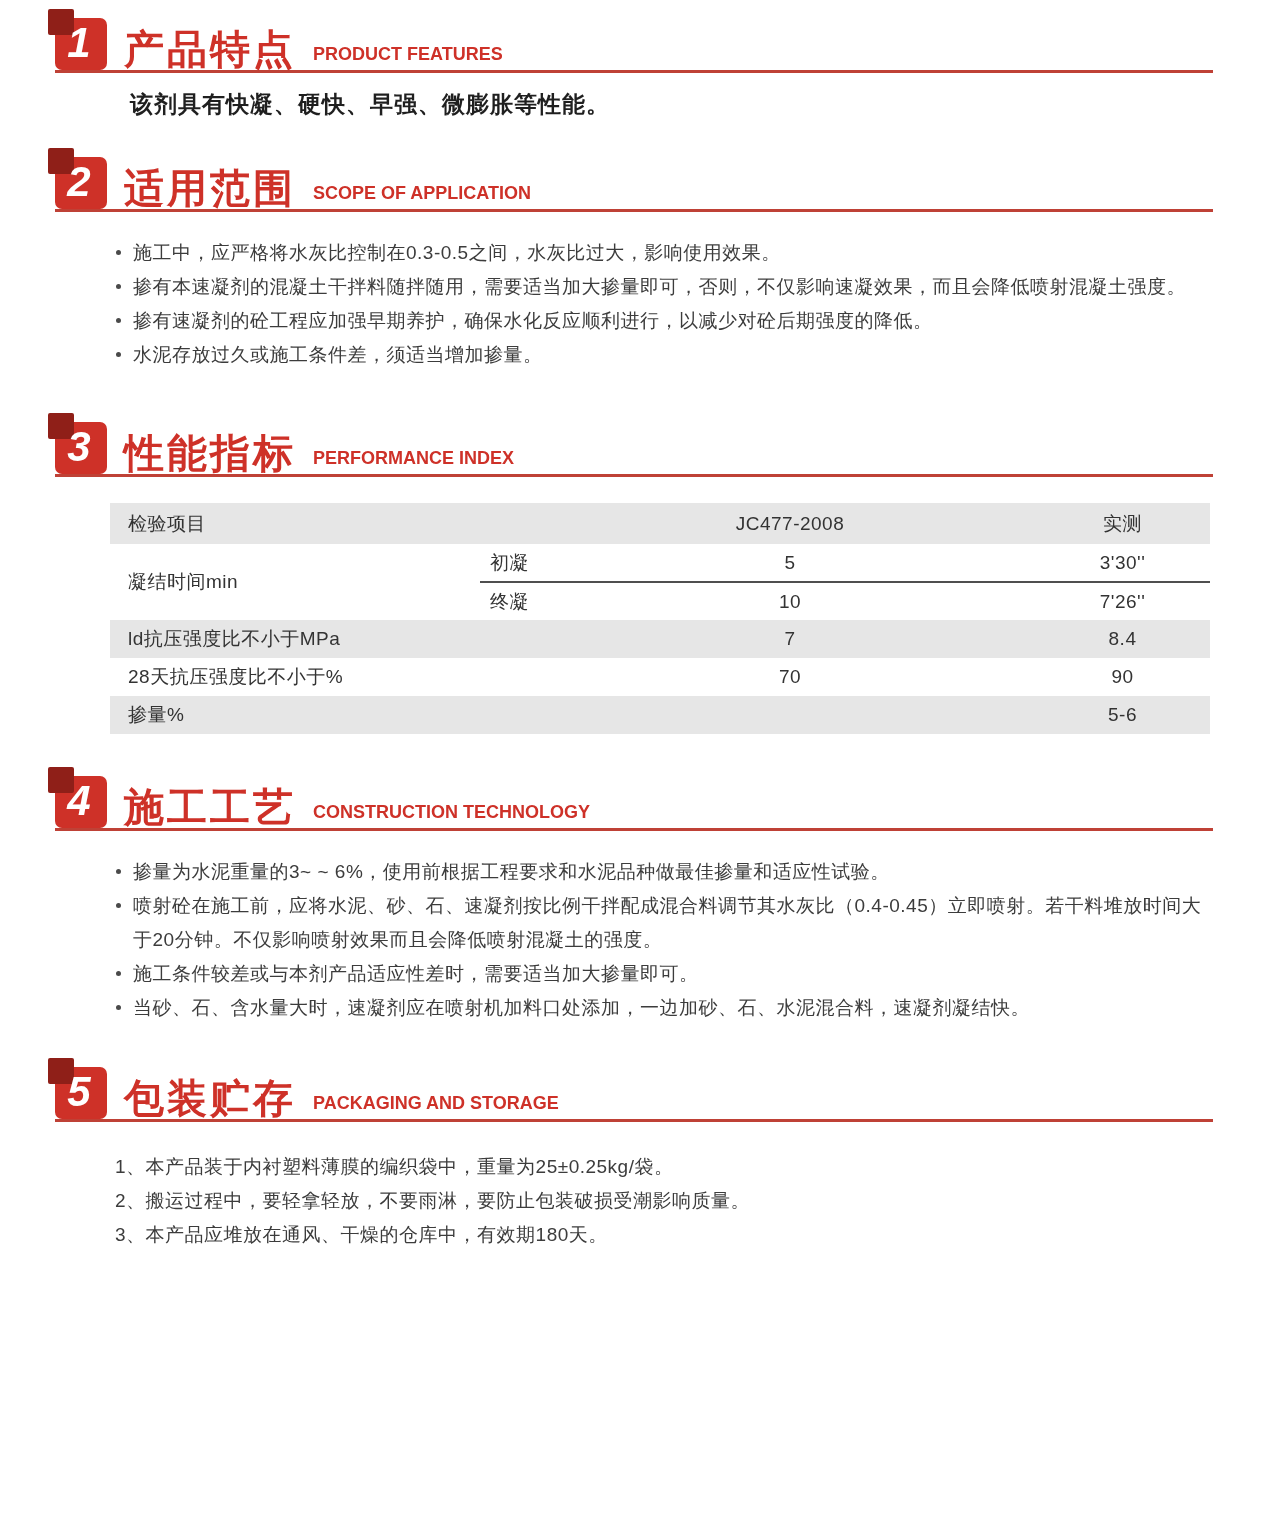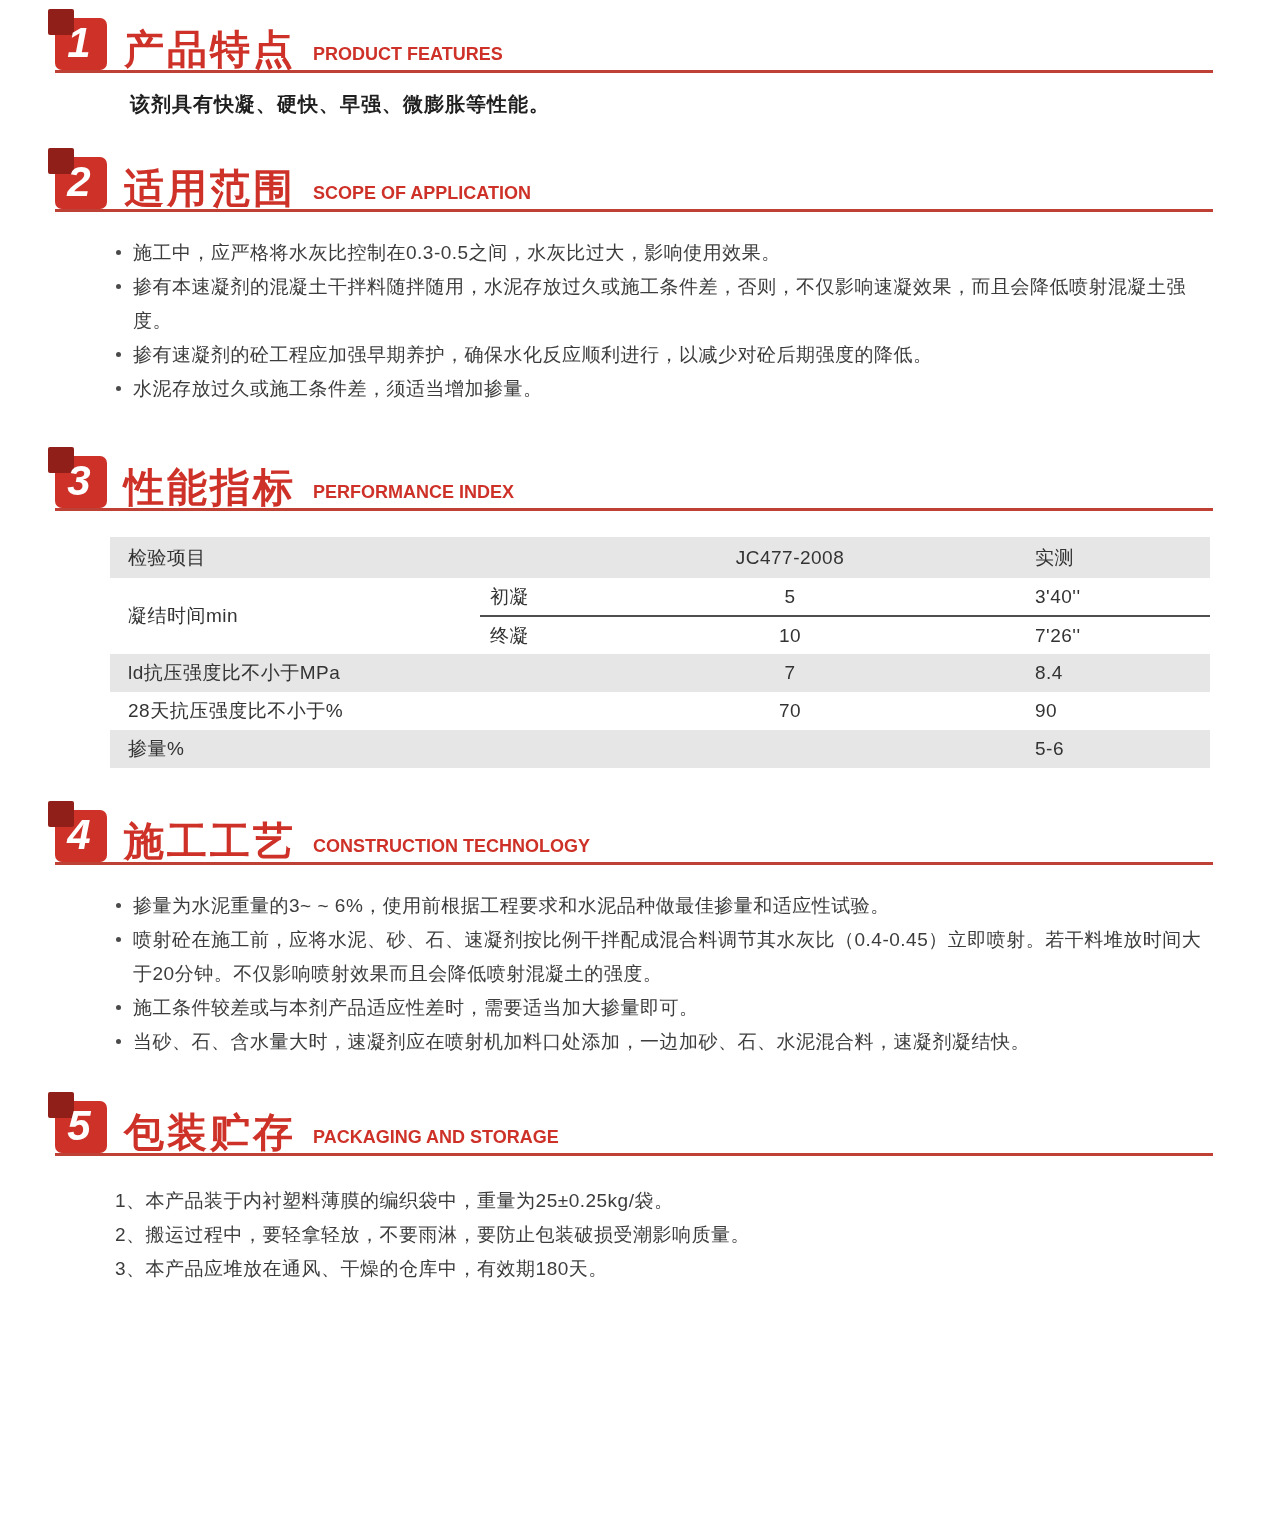--- a/index.html
+++ b/index.html
@@ -46,21 +46,21 @@
   }
 
   
   .sec-2{margin-top:40px;}
   .sec-3{margin-top:50px;}
   .sec-4{margin-top:42px;}
   .sec-5{margin-top:42px;}
 
   
   .intro{
-    margin:18px 0 0 75px;font-size:20px;font-weight:bold;color:#1f1f1f;
+    margin:18px 0 0 75px;font-size:23px;font-weight:bold;color:#1f1f1f;
     line-height:26px;letter-spacing:1px;
   }
   .bullets{list-style:none;margin:10px 0 0 0;padding:0 0 0 78px;}
   .bullets.roomy{margin-top:24px;}
   .bullet{
     position:relative;font-size:19px;line-height:34px;color:var(--text);
     letter-spacing:0.5px;
   }
   .bullet::before{
     content:"";position:absolute;left:-17px;top:14px;width:5px;height:5px;
@@ -76,21 +76,21 @@
   }
   .ptable th,.ptable td{
     font-weight:normal;padding:0;height:38px;vertical-align:middle;
     letter-spacing:0.5px;
   }
   .ptable thead tr{background:var(--stripe);}
   .ptable thead th{height:41px;}
   .c1{text-align:left;padding-left:18px !important;}
   .c2{text-align:left;padding-left:10px !important;}
   .c3{text-align:center;}
-  .c4{text-align:left;padding-left:130px !important;}
+  .c4{text-align:center;padding-left:130px !important;}
   .row-gray{background:var(--stripe);}
   .divided td{border-top:2px solid #4f4f4f;}
 </style>
 </head>
 <body>
 
 <div class="page">
 
   <section class="sec sec-1">
     <div class="sec-head">
@@ -106,21 +106,21 @@
   <section class="sec sec-2">
     <div class="sec-head">
       <div class="badge">
         <span class="badge-num">2</span>
       </div>
       <h2 class="sec-title">适用范围</h2>
       <span class="sec-sub">SCOPE OF APPLICATION</span>
     </div>
     <ul class="bullets roomy">
       <li class="bullet">施工中，应严格将水灰比控制在0.3-0.5之间，水灰比过大，影响使用效果。</li>
-      <li class="bullet">掺有本速凝剂的混凝土干拌料随拌随用，水泥存放过久或施工条件差，否则，不仅影响速凝效果，而且会降低喷射混凝土强度。</li>
+      <li class="bullet">掺有本速凝剂的混凝土干拌料随拌随用，需要适当加大掺量即可，否则，不仅影响速凝效果，而且会降低喷射混凝土强度。</li>
       <li class="bullet">掺有速凝剂的砼工程应加强早期养护，确保水化反应顺利进行，以减少对砼后期强度的降低。</li>
       <li class="bullet">水泥存放过久或施工条件差，须适当增加掺量。</li>
     </ul>
   </section>
 
   <section class="sec sec-3">
     <div class="sec-head">
       <div class="badge">
         <span class="badge-num">3</span>
       </div>
@@ -141,21 +141,21 @@
           <th class="c2"></th>
           <th class="c3">JC477-2008</th>
           <th class="c4">实测</th>
         </tr>
       </thead>
       <tbody>
         <tr>
           <td class="c1" rowspan="2">凝结时间min</td>
           <td class="c2">初凝</td>
           <td class="c3">5</td>
-          <td class="c4">3'40''</td>
+          <td class="c4">3'30''</td>
         </tr>
         <tr class="divided">
           <td class="c2">终凝</td>
           <td class="c3">10</td>
           <td class="c4">7'26''</td>
         </tr>
         <tr class="row-gray">
           <td class="c1">ld抗压强度比不小于MPa</td>
           <td class="c2"></td>
           <td class="c3">7</td>

